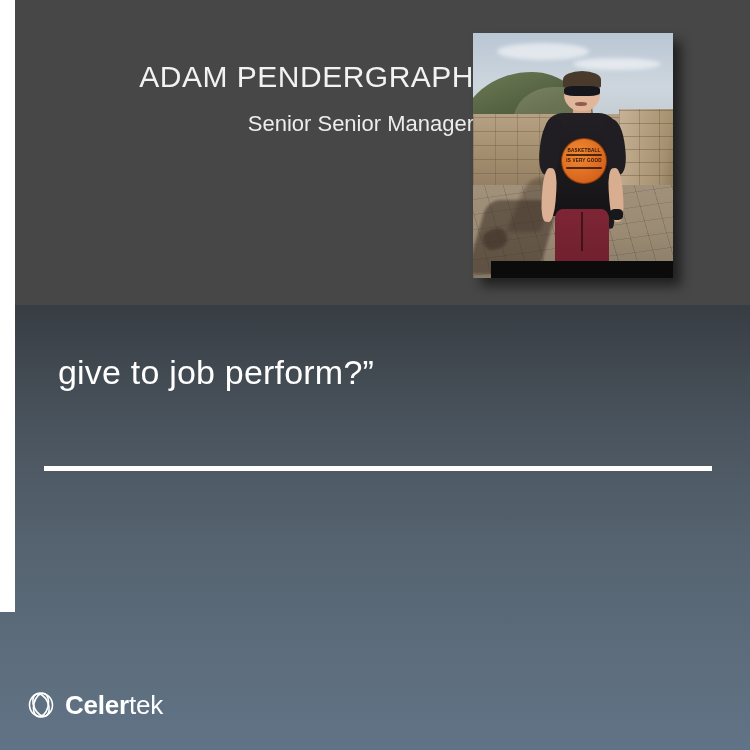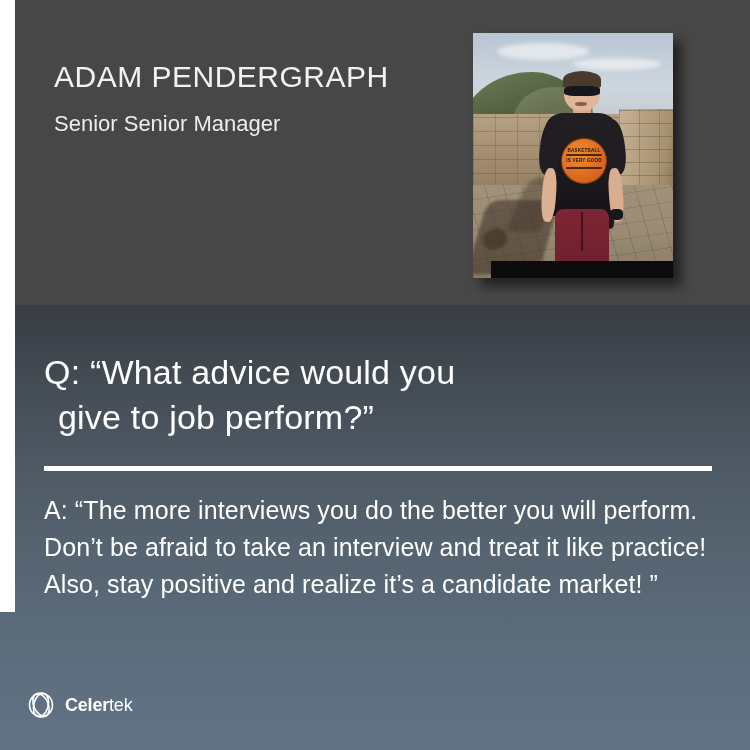--- a/index.html
+++ b/index.html
@@ -37,20 +37,21 @@
     width: 736px;
     height: 305px;
     background: #474747;
     z-index: 2;
   }
   .header-text {
     position: absolute;
     left: 40px;
     top: 60px;
     width: 420px;
+    text-align: right;
   }
   .person-name {
     color: #f2f2f2;
     font-size: 30px;
     line-height: 1.1;
     letter-spacing: 0.5px;
     font-weight: 400;
     white-space: nowrap;
   }
   .person-title {
@@ -379,21 +380,21 @@
     left: 24px;
     top: 688px;
     display: flex;
     align-items: center;
     gap: 7px;
     z-index: 6;
   }
   .logo-mark { width: 34px; height: 34px; display: block; }
   .logo-word {
     color: #ffffff;
-    font-size: 18px;
+    font-size: 26px;
     letter-spacing: -0.2px;
     line-height: 1;
     white-space: nowrap;
   }
   .logo-word .b { font-weight: 700; }
   .logo-word .l { font-weight: 400; }
 </style>
 </head>
 <body>
 
@@ -450,28 +451,26 @@
     <div class="ph-head"></div>
     <div class="ph-hair"></div>
     <div class="ph-glasses"></div>
     <div class="ph-mouth"></div>
 
     <div class="ph-bottomband"></div>
   </div>
 
   <div class="qa-block">
     <div class="question">
-      <span>Q: “What advice would you</span>
       <span class="ln2">give to job perform?”</span>
     </div>
   </div>
 
   <div class="divider"></div>
 
-  <div class="answer">A: “The more interviews you do the better you will perform. Don’t be afraid to take an interview and treat it like practice! Also, stay positive and realize it’s a candidate market! ”</div>
 
   <div class="logo">
     <span class="logo-mark">
       <svg viewBox="0 0 40 40" width="34" height="34" aria-hidden="true">
         <g fill="none" stroke="#ffffff" stroke-width="1.9">
           <ellipse cx="20" cy="20" rx="8.5" ry="14" transform="rotate(-24 20 20)"></ellipse>
           <ellipse cx="20" cy="20" rx="8.5" ry="14" transform="rotate(14 20 20)"></ellipse>
           <ellipse cx="20" cy="20" rx="13.5" ry="14" transform="rotate(-6 20 20)"></ellipse>
         </g>
       </svg>

